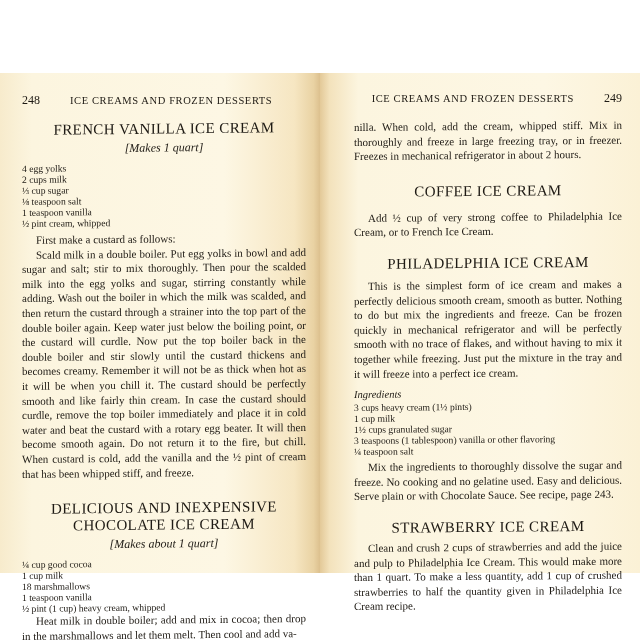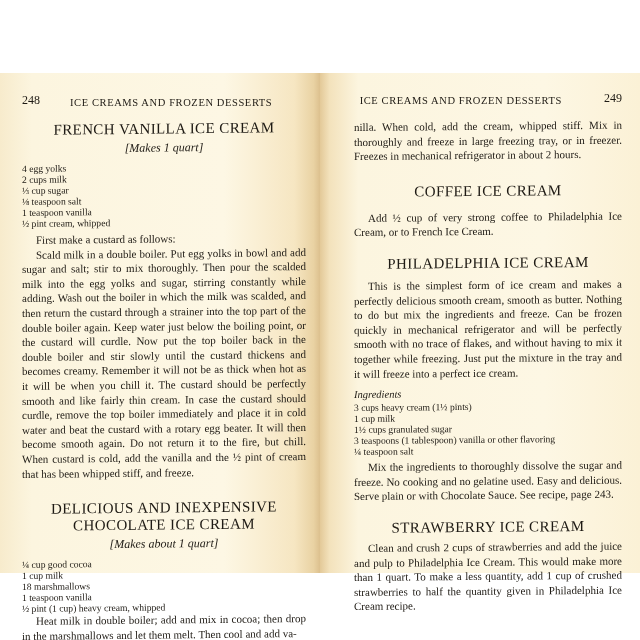--- a/index.html
+++ b/index.html
@@ -27,29 +27,29 @@
     background: linear-gradient(to right, #f7ebcc 0%, #fcf5df 10%, #fdf7e4 70%, #f6e6c2 92%, #e9d2a3 98%, #dcc08e 100%);
     padding: 20px 14px 0 22px;
   }
   .page-right {
     width: 320px;
     background: linear-gradient(to right, #e3c998 0%, #f3e2bc 3%, #fcf5df 12%, #fdf7e4 70%, #fbf1d6 100%);
     padding: 18px 18px 0 34px;
   }
   .running-head {
     display: flex;
-    align-items: flex-end;
+    align-items: center;
     font-size: 10.5px;
     letter-spacing: 0.6px;
     margin-bottom: 14px;
   }
   .running-head .pnum { font-size: 12px; letter-spacing: 0; }
   .page-left .running-head .pnum { margin-right: 30px; }
   .page-right .running-head { justify-content: flex-end; }
-  .page-right .running-head .pnum { margin-left: 42px; }
+  .page-right .running-head .pnum { margin-left: 30px; }
 
   .recipe-title {
     text-align: center;
     font-size: 15px;
     letter-spacing: 0.4px;
     line-height: 17px;
     margin: 0;
     font-weight: normal;
   }
   .yield {

